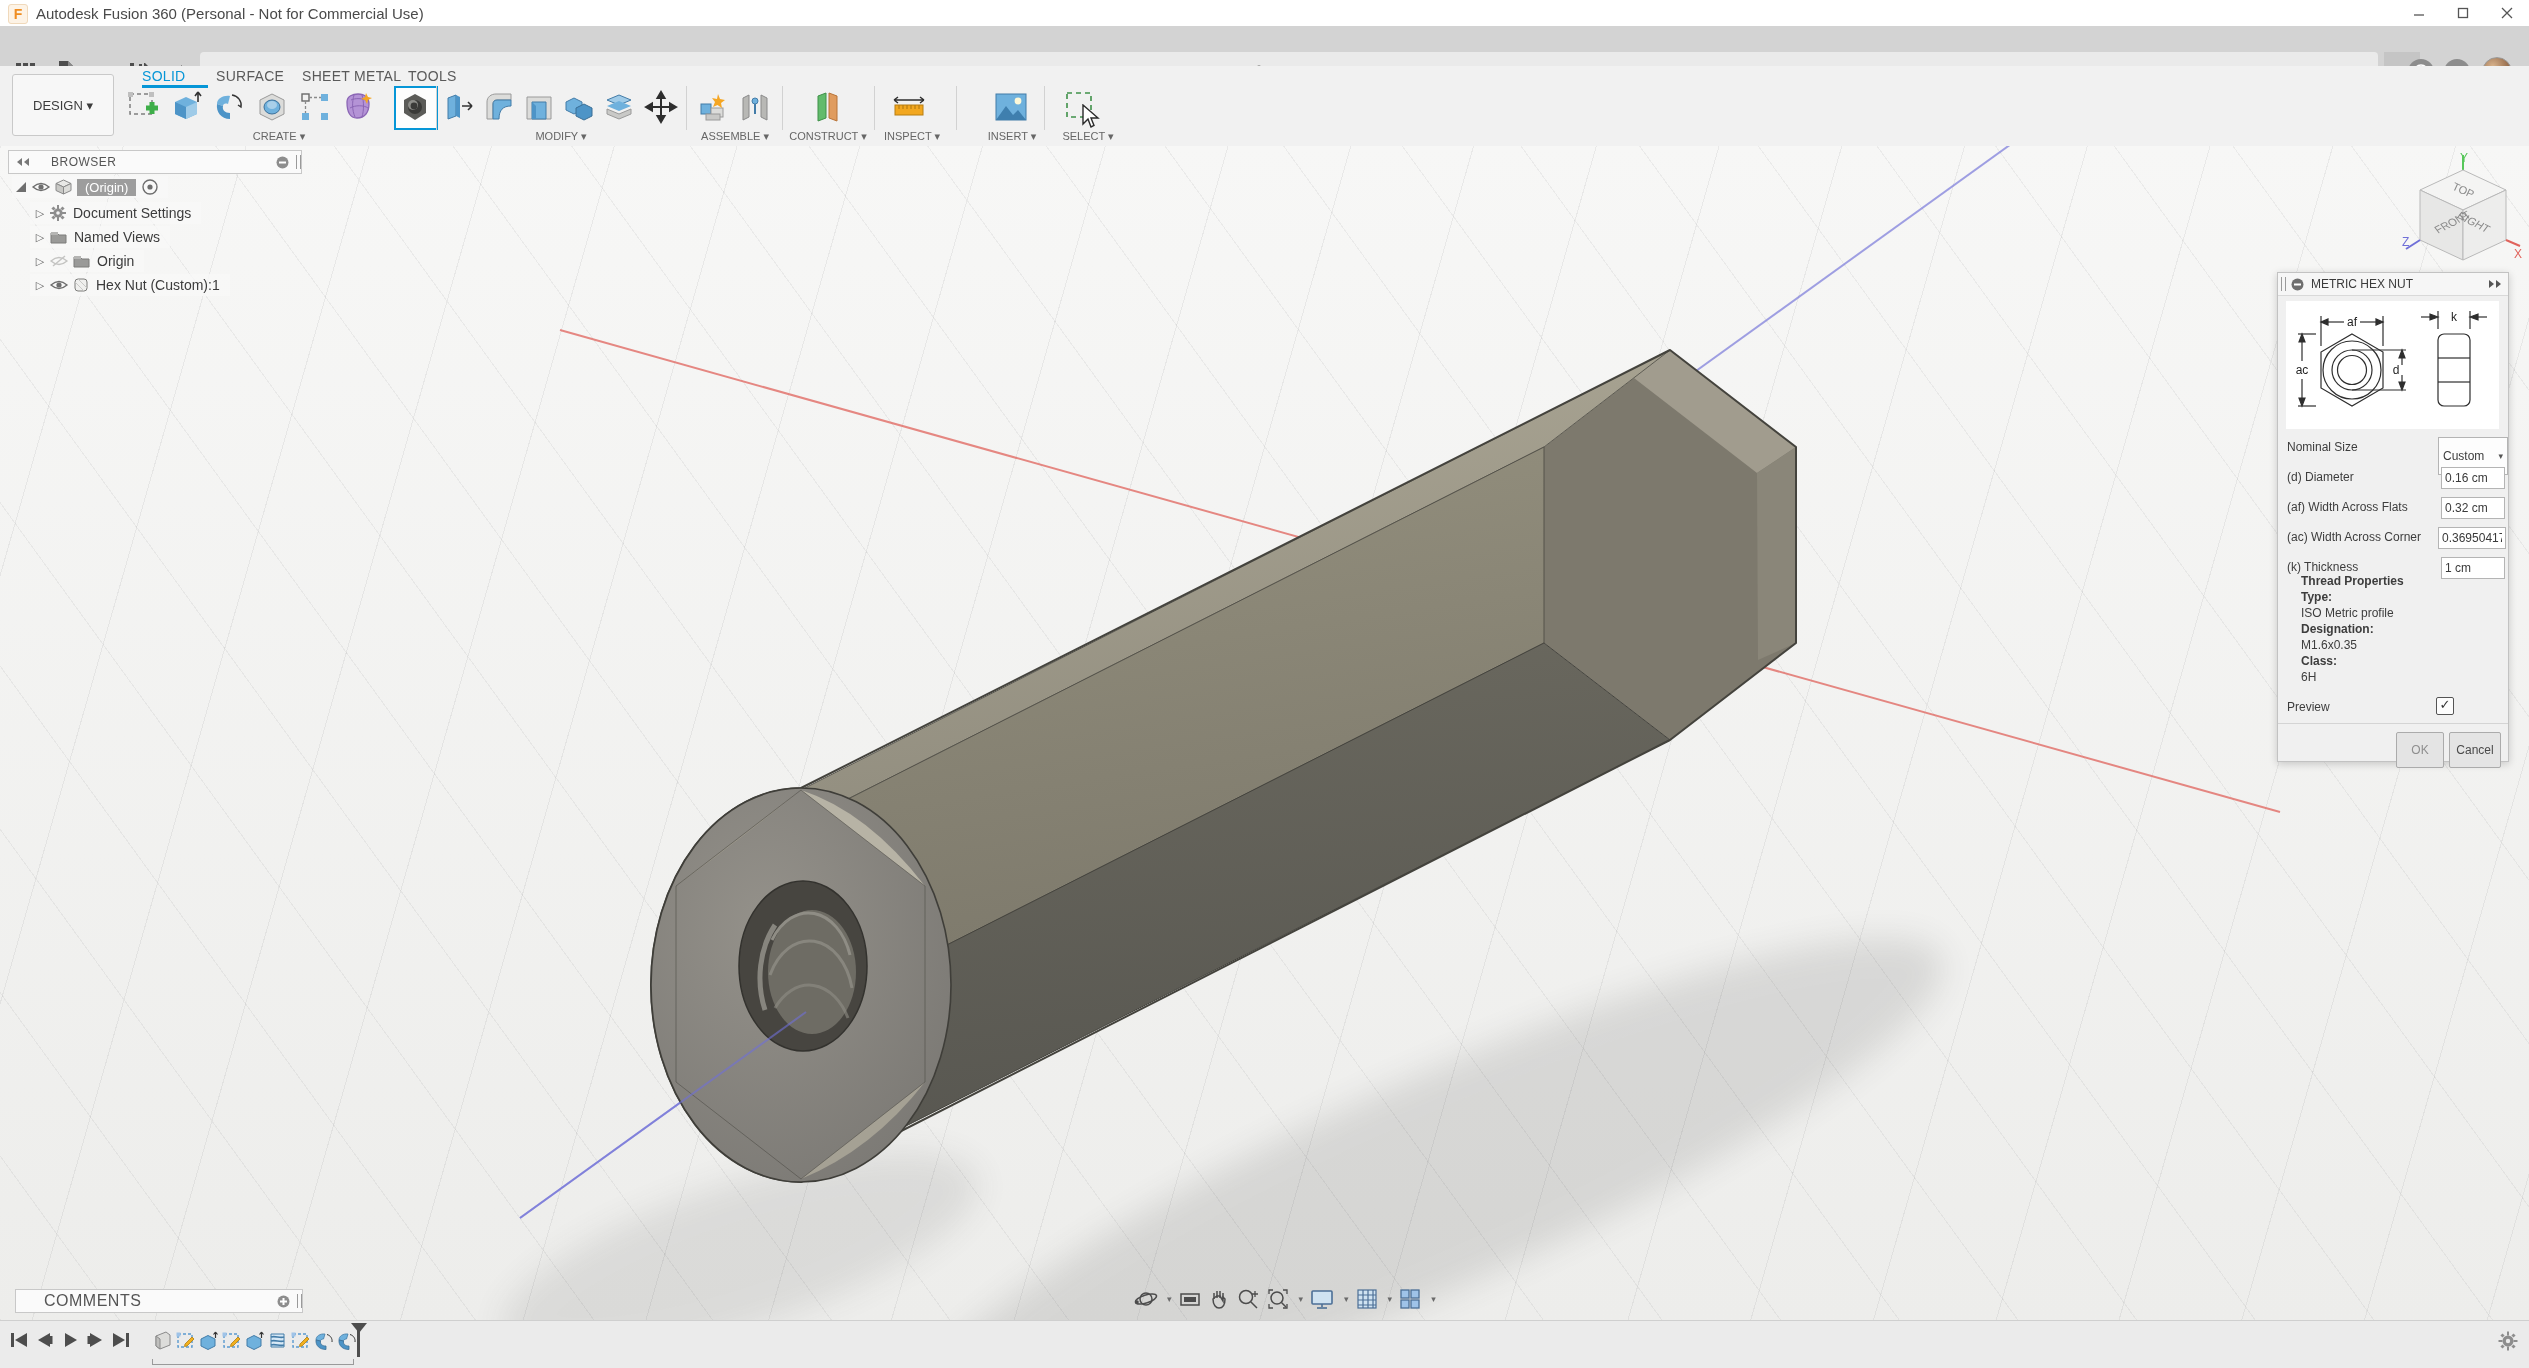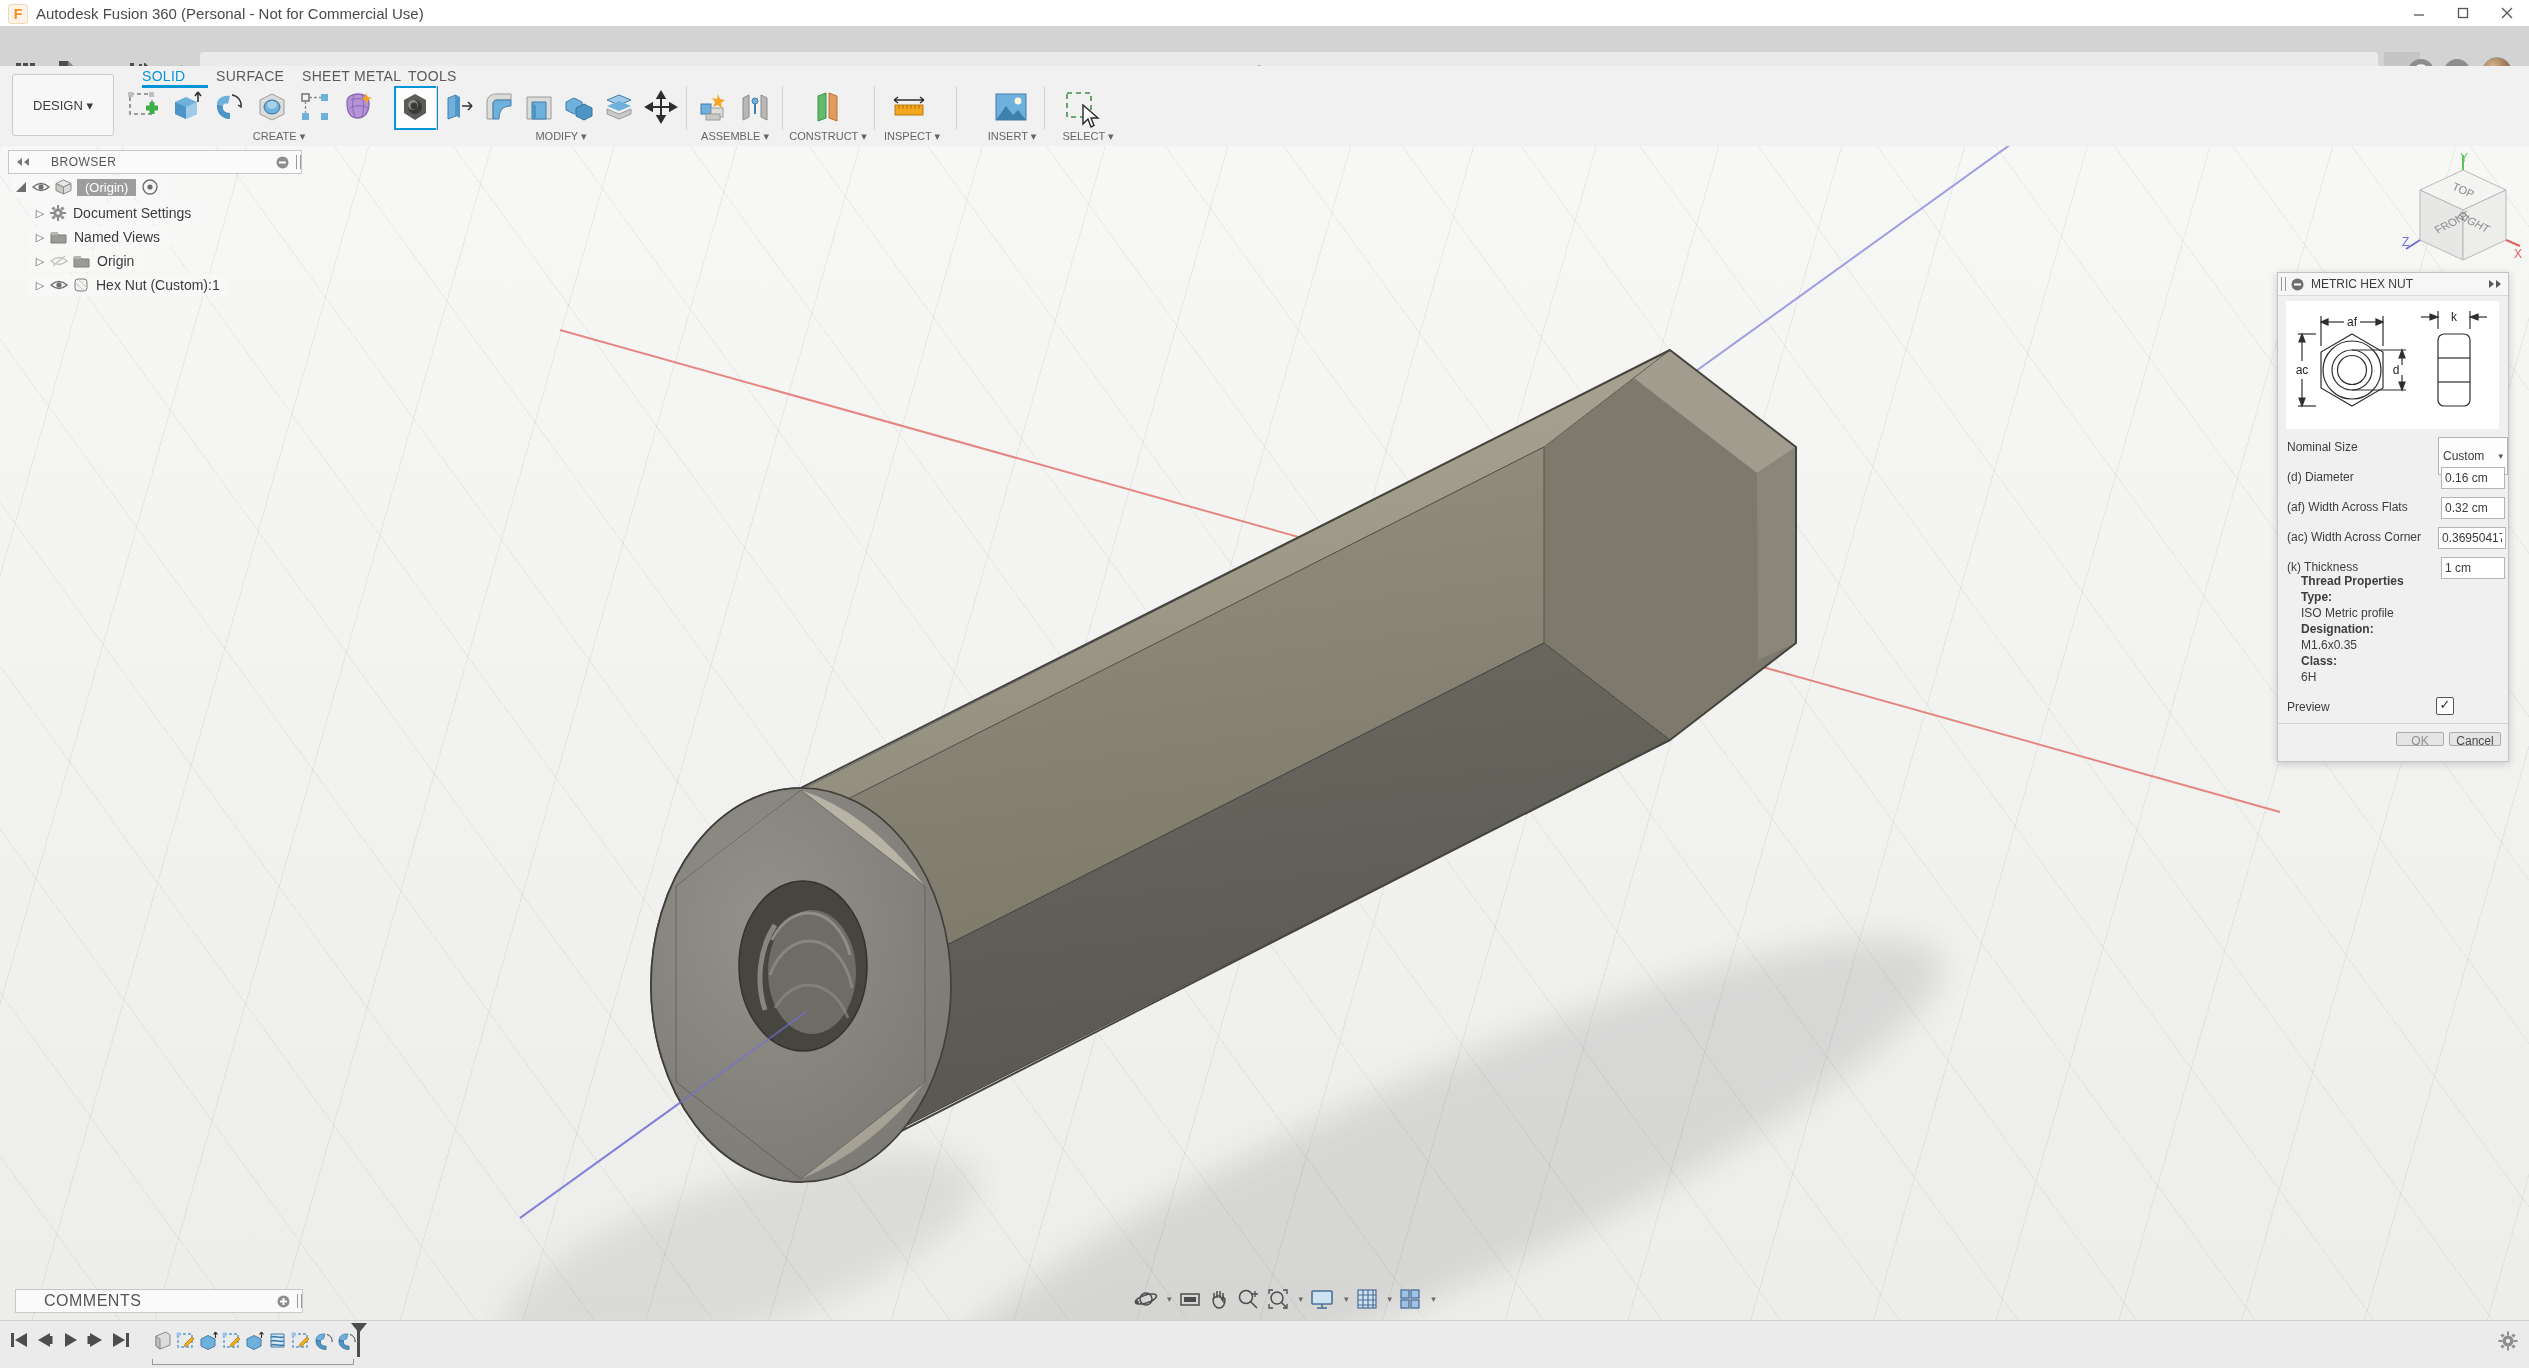--- a/index.html
+++ b/index.html
@@ -69,21 +69,21 @@
   .dlg-input{position:absolute;left:163px;top:0;width:56px;height:20px;border:1px solid #b4b4b4;background:#fff;
              font-family:inherit;font-size:12px;color:#3a3a3a;padding:0 3px;}
   #dlg-select{position:absolute;left:160px;top:0;width:60px;height:20px;border:1px solid #b4b4b4;background:#fdfdfd;
               display:flex;align-items:center;justify-content:space-between;padding:8px 4px;font-size:12px;}
   #thread-block{left:23px;top:300px;line-height:16px;font-size:12px;}
   .bold{font-weight:bold;}
   #preview-row{left:0;top:424px;width:230px;height:20px;}
   #checkbox{position:absolute;left:158px;top:0;width:16px;height:16px;background:#fdfdfd;border:1.5px solid #555;
             border-radius:2px;font-size:13px;line-height:14px;text-align:center;color:#333;}
   #dlg-footer{left:0;top:450px;width:230px;height:37px;border-top:1px solid #d4d4d4;}
-  .dlg-btn{position:absolute;top:8px;height:14px;background:#e4e4e4;border:1px solid #ababab;border-radius:2px;
+  .dlg-btn{position:absolute;top:8px;height:36px;background:#e4e4e4;border:1px solid #ababab;border-radius:2px;
            font-family:inherit;font-size:12px;}
   
   #timeline{left:0;top:1320px;width:2529px;height:48px;background:#ebebeb;border-top:1px solid #cfcfcf;}
   .tl-play{top:8px;width:22px;height:22px;display:flex;align-items:center;justify-content:center;}
   .tl-feat{top:9px;width:21px;height:21px;}
   #tl-bracket{left:152px;top:38px;width:200px;height:5px;border-left:1px solid #9a9a9a;
               border-right:1px solid #9a9a9a;border-bottom:1px solid #9a9a9a;}
   #tl-playhead-line{left:357px;top:4px;width:3px;height:32px;background:#4d4d4d;}
   #tl-playhead-cap{left:351px;top:2px;width:0;height:0;border-left:8px solid transparent;border-right:8px solid transparent;
                    border-top:10px solid #4d4d4d;}

